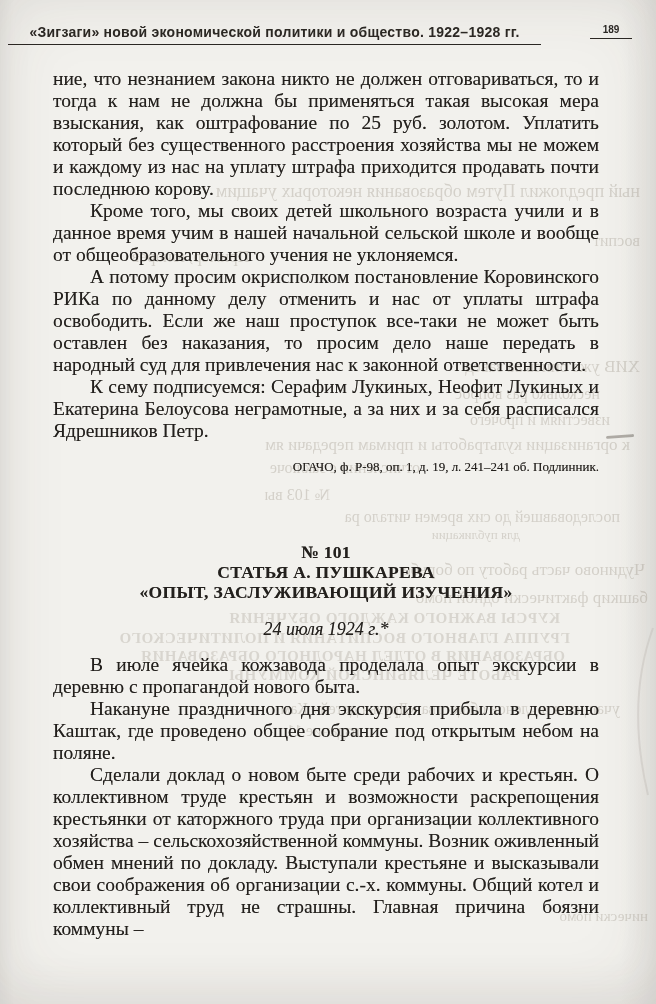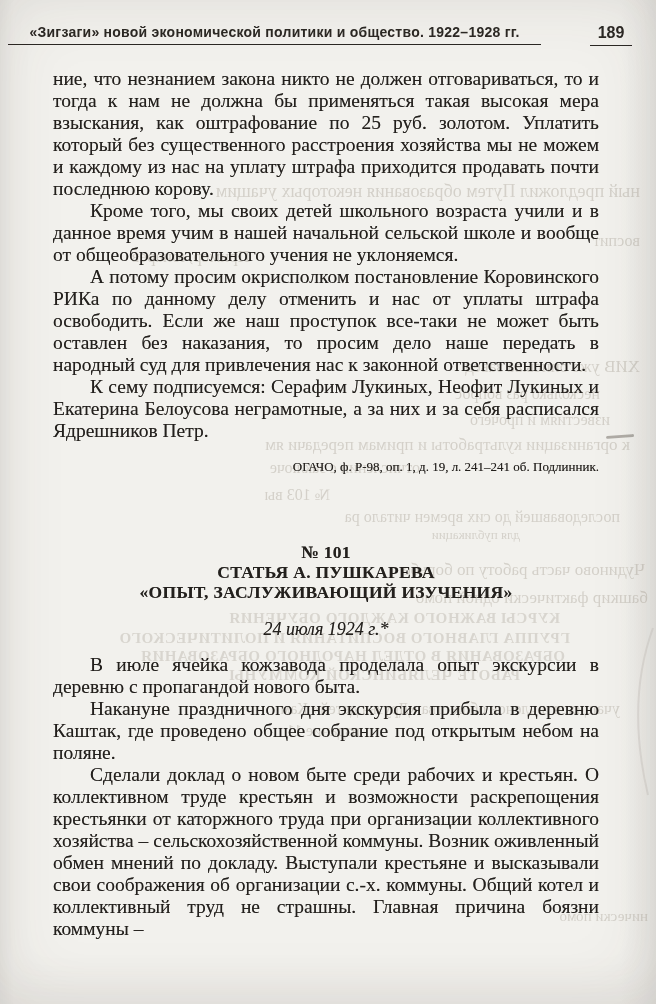--- a/index.html
+++ b/index.html
@@ -39,21 +39,21 @@
     border-bottom:1.6px solid #2b2824;
     text-align:center;padding-bottom:4px;
     font-family:"Liberation Sans", sans-serif;
     font-weight:700;font-size:14px;letter-spacing:.25px;color:#2b2824;
   }
   .page-number{
     position:absolute;left:590px;top:24px;width:42px;
     border-bottom:1.6px solid #2b2824;
     text-align:center;padding-bottom:3px;
     font-family:"Liberation Sans", sans-serif;
-    font-weight:700;font-size:16px;color:#2b2824;
+    font-weight:700;font-size:10px;color:#2b2824;
   }
   
   .text-column{
     position:absolute;left:53px;top:68px;width:546px;
     font-size:19.5px;line-height:22px;
     text-align:justify;
     text-shadow:0 0 .4px rgba(40,36,32,.45);
   }
   .body-para{margin:0;text-indent:37px;}
   .paras-continuation .body-para:first-child{text-indent:0;}

